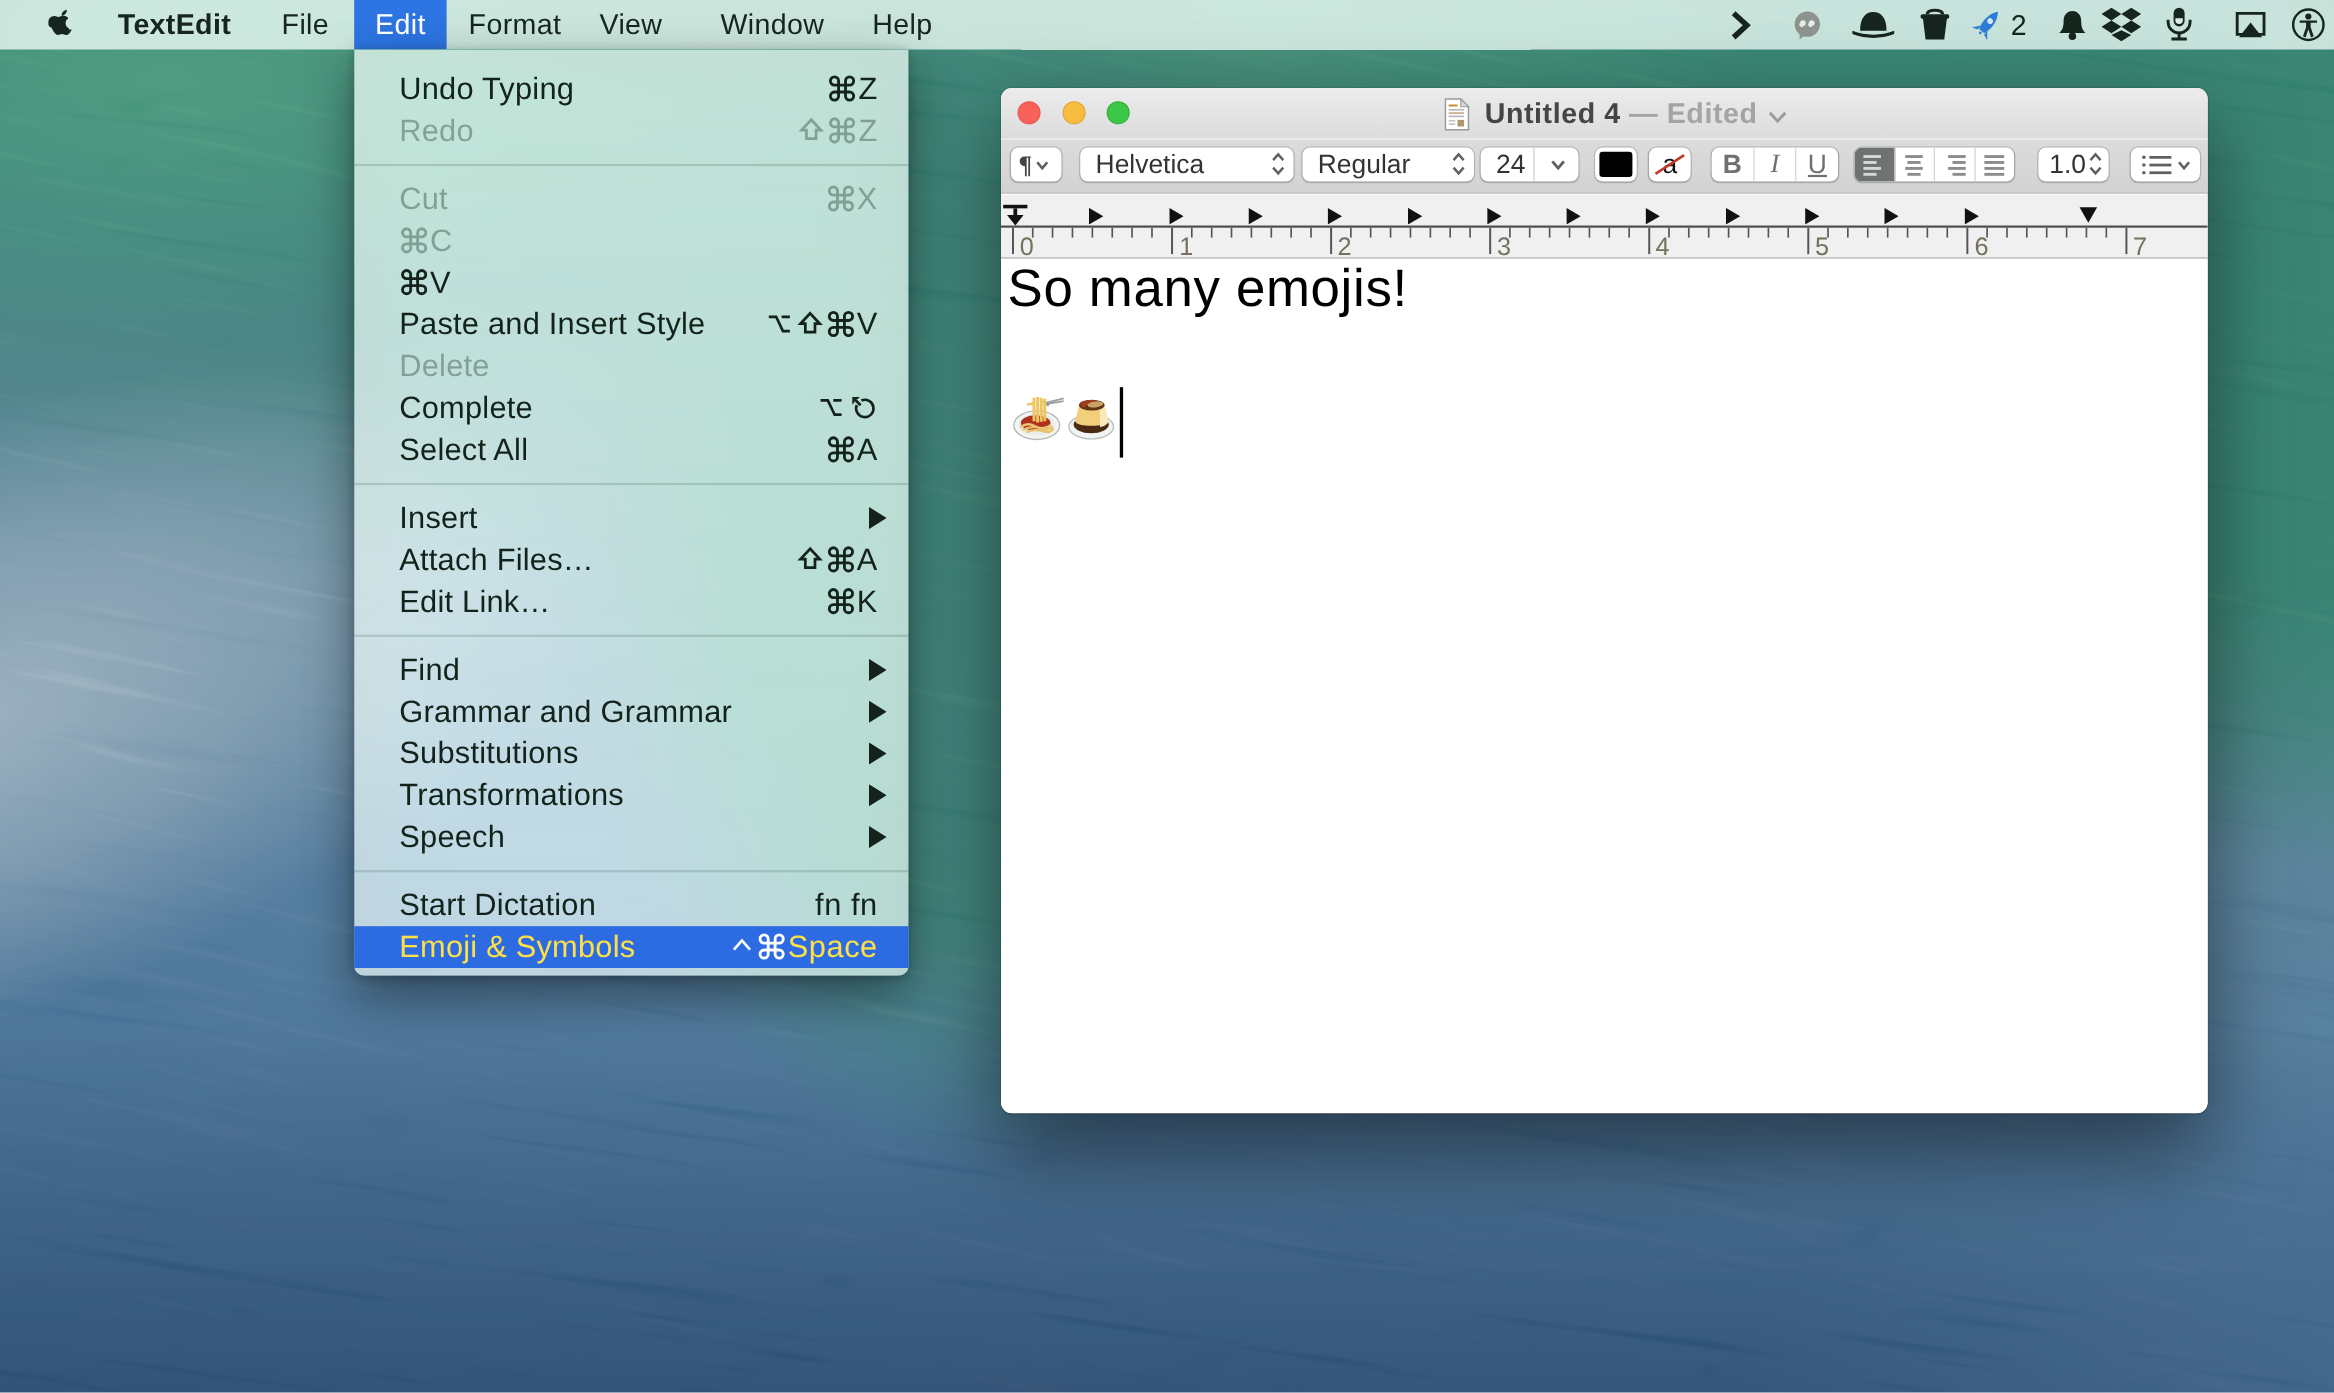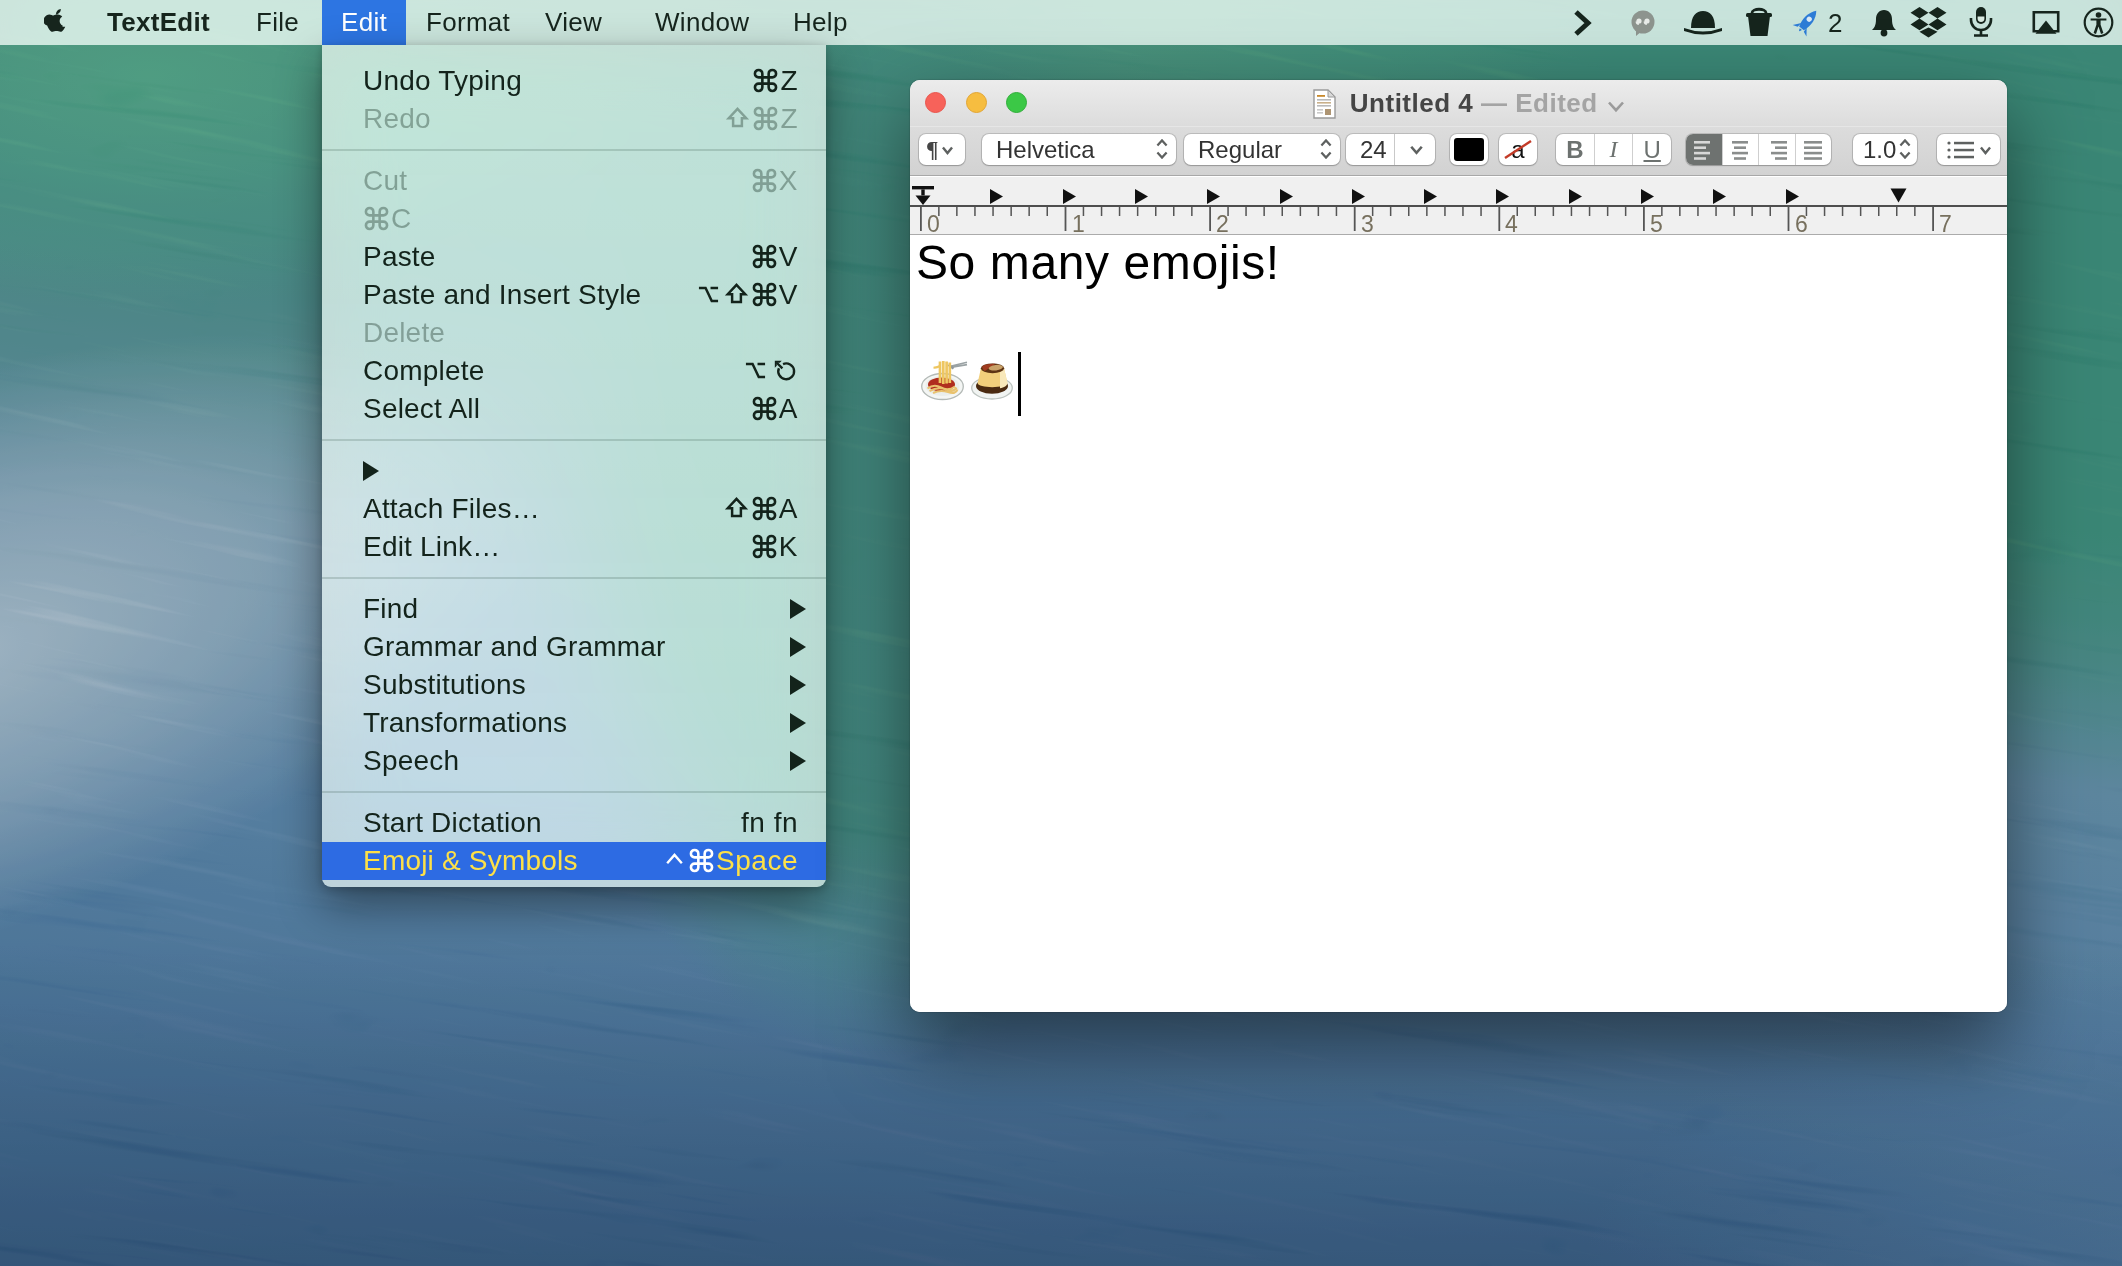--- a/index.html
+++ b/index.html
@@ -212,21 +212,20 @@
       <span class="sc"><svg width="27" height="27" viewBox="0 0 24 24" style="vertical-align:-3.5px;margin:0 1px 0px 0">
           <path d="M9.2 9.2 V5.9 A3.3 3.3 0 1 0 5.9 9.2 H9.2 M14.8 9.2 H18.1 A3.3 3.3 0 1 0 14.8 5.9 V9.2 M14.8 14.8 V18.1 A3.3 3.3 0 1 0 18.1 14.8 H14.8 M9.2 14.8 H5.9 A3.3 3.3 0 1 0 9.2 18.1 V14.8 M9.2 9.2 H14.8 V14.8 H9.2 Z" fill="none" stroke="rgba(24,48,36,0.37)" stroke-width="2.3"></path>
         </svg><span>X</span></span>
     </div>
     <div class="dd-it off">
       <span class="sc"><svg width="27" height="27" viewBox="0 0 24 24" style="vertical-align:-3.5px;margin:0 1px 0px 0">
           <path d="M9.2 9.2 V5.9 A3.3 3.3 0 1 0 5.9 9.2 H9.2 M14.8 9.2 H18.1 A3.3 3.3 0 1 0 14.8 5.9 V9.2 M14.8 14.8 V18.1 A3.3 3.3 0 1 0 18.1 14.8 H14.8 M9.2 14.8 H5.9 A3.3 3.3 0 1 0 9.2 18.1 V14.8 M9.2 9.2 H14.8 V14.8 H9.2 Z" fill="none" stroke="rgba(24,48,36,0.37)" stroke-width="2.3"></path>
         </svg><span>C</span></span>
     </div>
     <div class="dd-it">
-      <span class="lb">Paste</span>
       <span class="sc"><svg width="27" height="27" viewBox="0 0 24 24" style="vertical-align:-3.5px;margin:0 1px 0px 0">
           <path d="M9.2 9.2 V5.9 A3.3 3.3 0 1 0 5.9 9.2 H9.2 M14.8 9.2 H18.1 A3.3 3.3 0 1 0 14.8 5.9 V9.2 M14.8 14.8 V18.1 A3.3 3.3 0 1 0 18.1 14.8 H14.8 M9.2 14.8 H5.9 A3.3 3.3 0 1 0 9.2 18.1 V14.8 M9.2 9.2 H14.8 V14.8 H9.2 Z" fill="none" stroke="#13231b" stroke-width="2.3"></path>
         </svg><span>V</span></span>
     </div>
     <div class="dd-it">
       <span class="lb">Paste and Insert Style</span>
       <span class="sc"><svg width="27" height="27" viewBox="0 0 24 24" style="vertical-align:-3.5px;margin:0 1px 0 0">
           <path d="M3.5 6.2 H9.4 L14.9 17.8 H20.5 M13.8 6.2 H20.5" fill="none" stroke="#13231b" stroke-width="2.2"></path>
         </svg><svg width="27" height="27" viewBox="0 0 24 24" style="vertical-align:-3.5px;margin:0 1px 0 0">
           <path d="M12 3.4 L19.8 11.8 H15.9 V18.6 H8.1 V11.8 H4.2 Z" fill="none" stroke="#13231b" stroke-width="2.2" stroke-linejoin="miter"></path>
@@ -248,20 +247,21 @@
         </svg></span>
     </div>
     <div class="dd-it">
       <span class="lb">Select All</span>
       <span class="sc"><svg width="27" height="27" viewBox="0 0 24 24" style="vertical-align:-3.5px;margin:0 1px 0px 0">
           <path d="M9.2 9.2 V5.9 A3.3 3.3 0 1 0 5.9 9.2 H9.2 M14.8 9.2 H18.1 A3.3 3.3 0 1 0 14.8 5.9 V9.2 M14.8 14.8 V18.1 A3.3 3.3 0 1 0 18.1 14.8 H14.8 M9.2 14.8 H5.9 A3.3 3.3 0 1 0 9.2 18.1 V14.8 M9.2 9.2 H14.8 V14.8 H9.2 Z" fill="none" stroke="#13231b" stroke-width="2.3"></path>
         </svg><span>A</span></span>
     </div>
     <div class="dd-sep"></div>
     <div class="dd-it">
+      <span class="lb">Insert</span>
       <span class="ar">
         <svg width="16" height="20" viewBox="0 0 16 20" style="">
           <path d="M0 0 L16 10.0 L0 20 Z" fill="#13231b"></path>
         </svg>
       </span>
     </div>
     <div class="dd-it">
       <span class="lb">Attach Files…</span>
       <span class="sc"><svg width="27" height="27" viewBox="0 0 24 24" style="vertical-align:-3.5px;margin:0 1px 0 0">
           <path d="M12 3.4 L19.8 11.8 H15.9 V18.6 H8.1 V11.8 H4.2 Z" fill="none" stroke="#13231b" stroke-width="2.2" stroke-linejoin="miter"></path>

